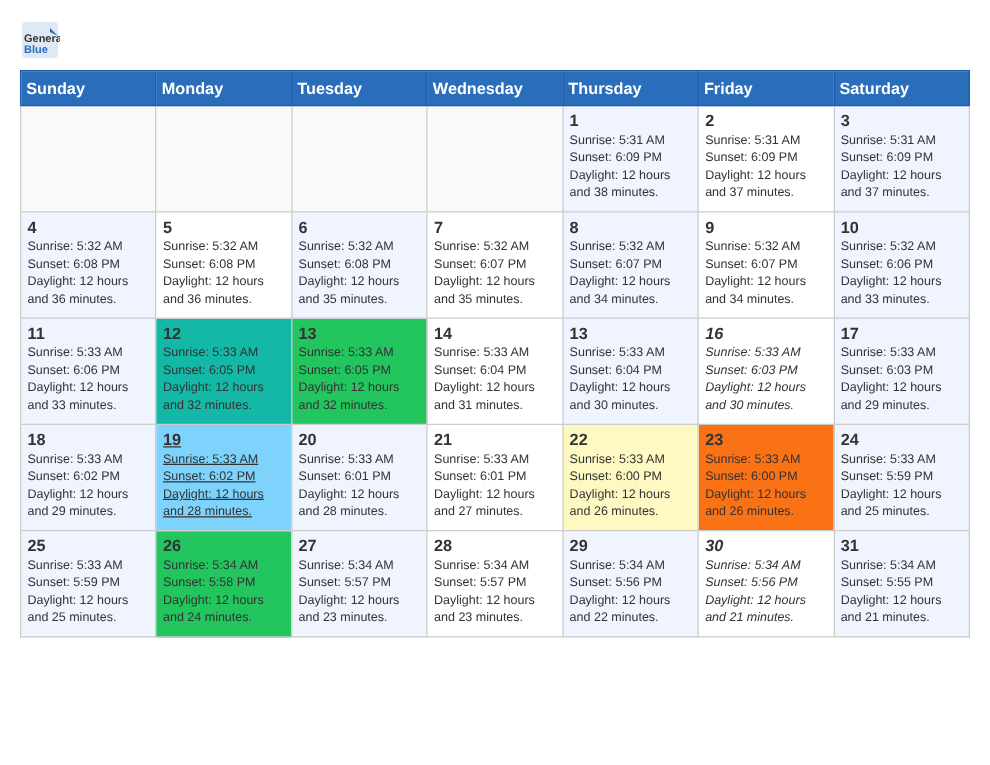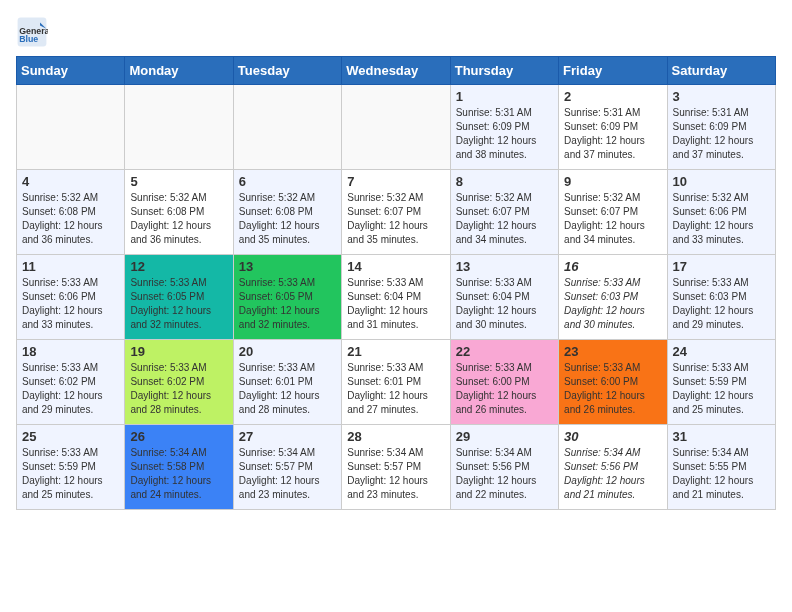--- a/index.html
+++ b/index.html
@@ -253,42 +253,42 @@
         </td>
       </tr>
       <tr>
         <td style="background: rgb(240, 244, 255);">
           <span class="day-number">18</span>
           <div class="day-info" style="white-space: pre-line;">Sunrise: 5:33 AM
 Sunset: 6:02 PM
 Daylight: 12 hours
 and 29 minutes.</div>
         </td>
-        <td style="background: #bef264;">
+        <td style="background: #7dd3fc; text-decoration: underline;">
           <span class="day-number">19</span>
           <div class="day-info" style="white-space: pre-line;">Sunrise: 5:33 AM
 Sunset: 6:02 PM
 Daylight: 12 hours
 and 28 minutes.</div>
         </td>
         <td style="background: rgb(240, 244, 255);">
           <span class="day-number">20</span>
           <div class="day-info" style="white-space: pre-line;">Sunrise: 5:33 AM
 Sunset: 6:01 PM
 Daylight: 12 hours
 and 28 minutes.</div>
         </td>
         <td style="background: rgb(255, 255, 255);">
           <span class="day-number">21</span>
           <div class="day-info" style="white-space: pre-line;">Sunrise: 5:33 AM
 Sunset: 6:01 PM
 Daylight: 12 hours
 and 27 minutes.</div>
         </td>
-        <td style="background: #f9a8d4;">
+        <td style="background: #fef9c3;">
           <span class="day-number">22</span>
           <div class="day-info" style="white-space: pre-line;">Sunrise: 5:33 AM
 Sunset: 6:00 PM
 Daylight: 12 hours
 and 26 minutes.</div>
         </td>
         <td style="background: #f97316;">
           <span class="day-number">23</span>
           <div class="day-info" style="white-space: pre-line;">Sunrise: 5:33 AM
 Sunset: 6:00 PM
@@ -304,21 +304,21 @@
         </td>
       </tr>
       <tr>
         <td style="background: rgb(240, 244, 255);">
           <span class="day-number">25</span>
           <div class="day-info" style="white-space: pre-line;">Sunrise: 5:33 AM
 Sunset: 5:59 PM
 Daylight: 12 hours
 and 25 minutes.</div>
         </td>
-        <td style="background: #3b82f6;">
+        <td style="background: #22c55e;">
           <span class="day-number">26</span>
           <div class="day-info" style="white-space: pre-line;">Sunrise: 5:34 AM
 Sunset: 5:58 PM
 Daylight: 12 hours
 and 24 minutes.</div>
         </td>
         <td style="background: rgb(240, 244, 255);">
           <span class="day-number">27</span>
           <div class="day-info" style="white-space: pre-line;">Sunrise: 5:34 AM
 Sunset: 5:57 PM

